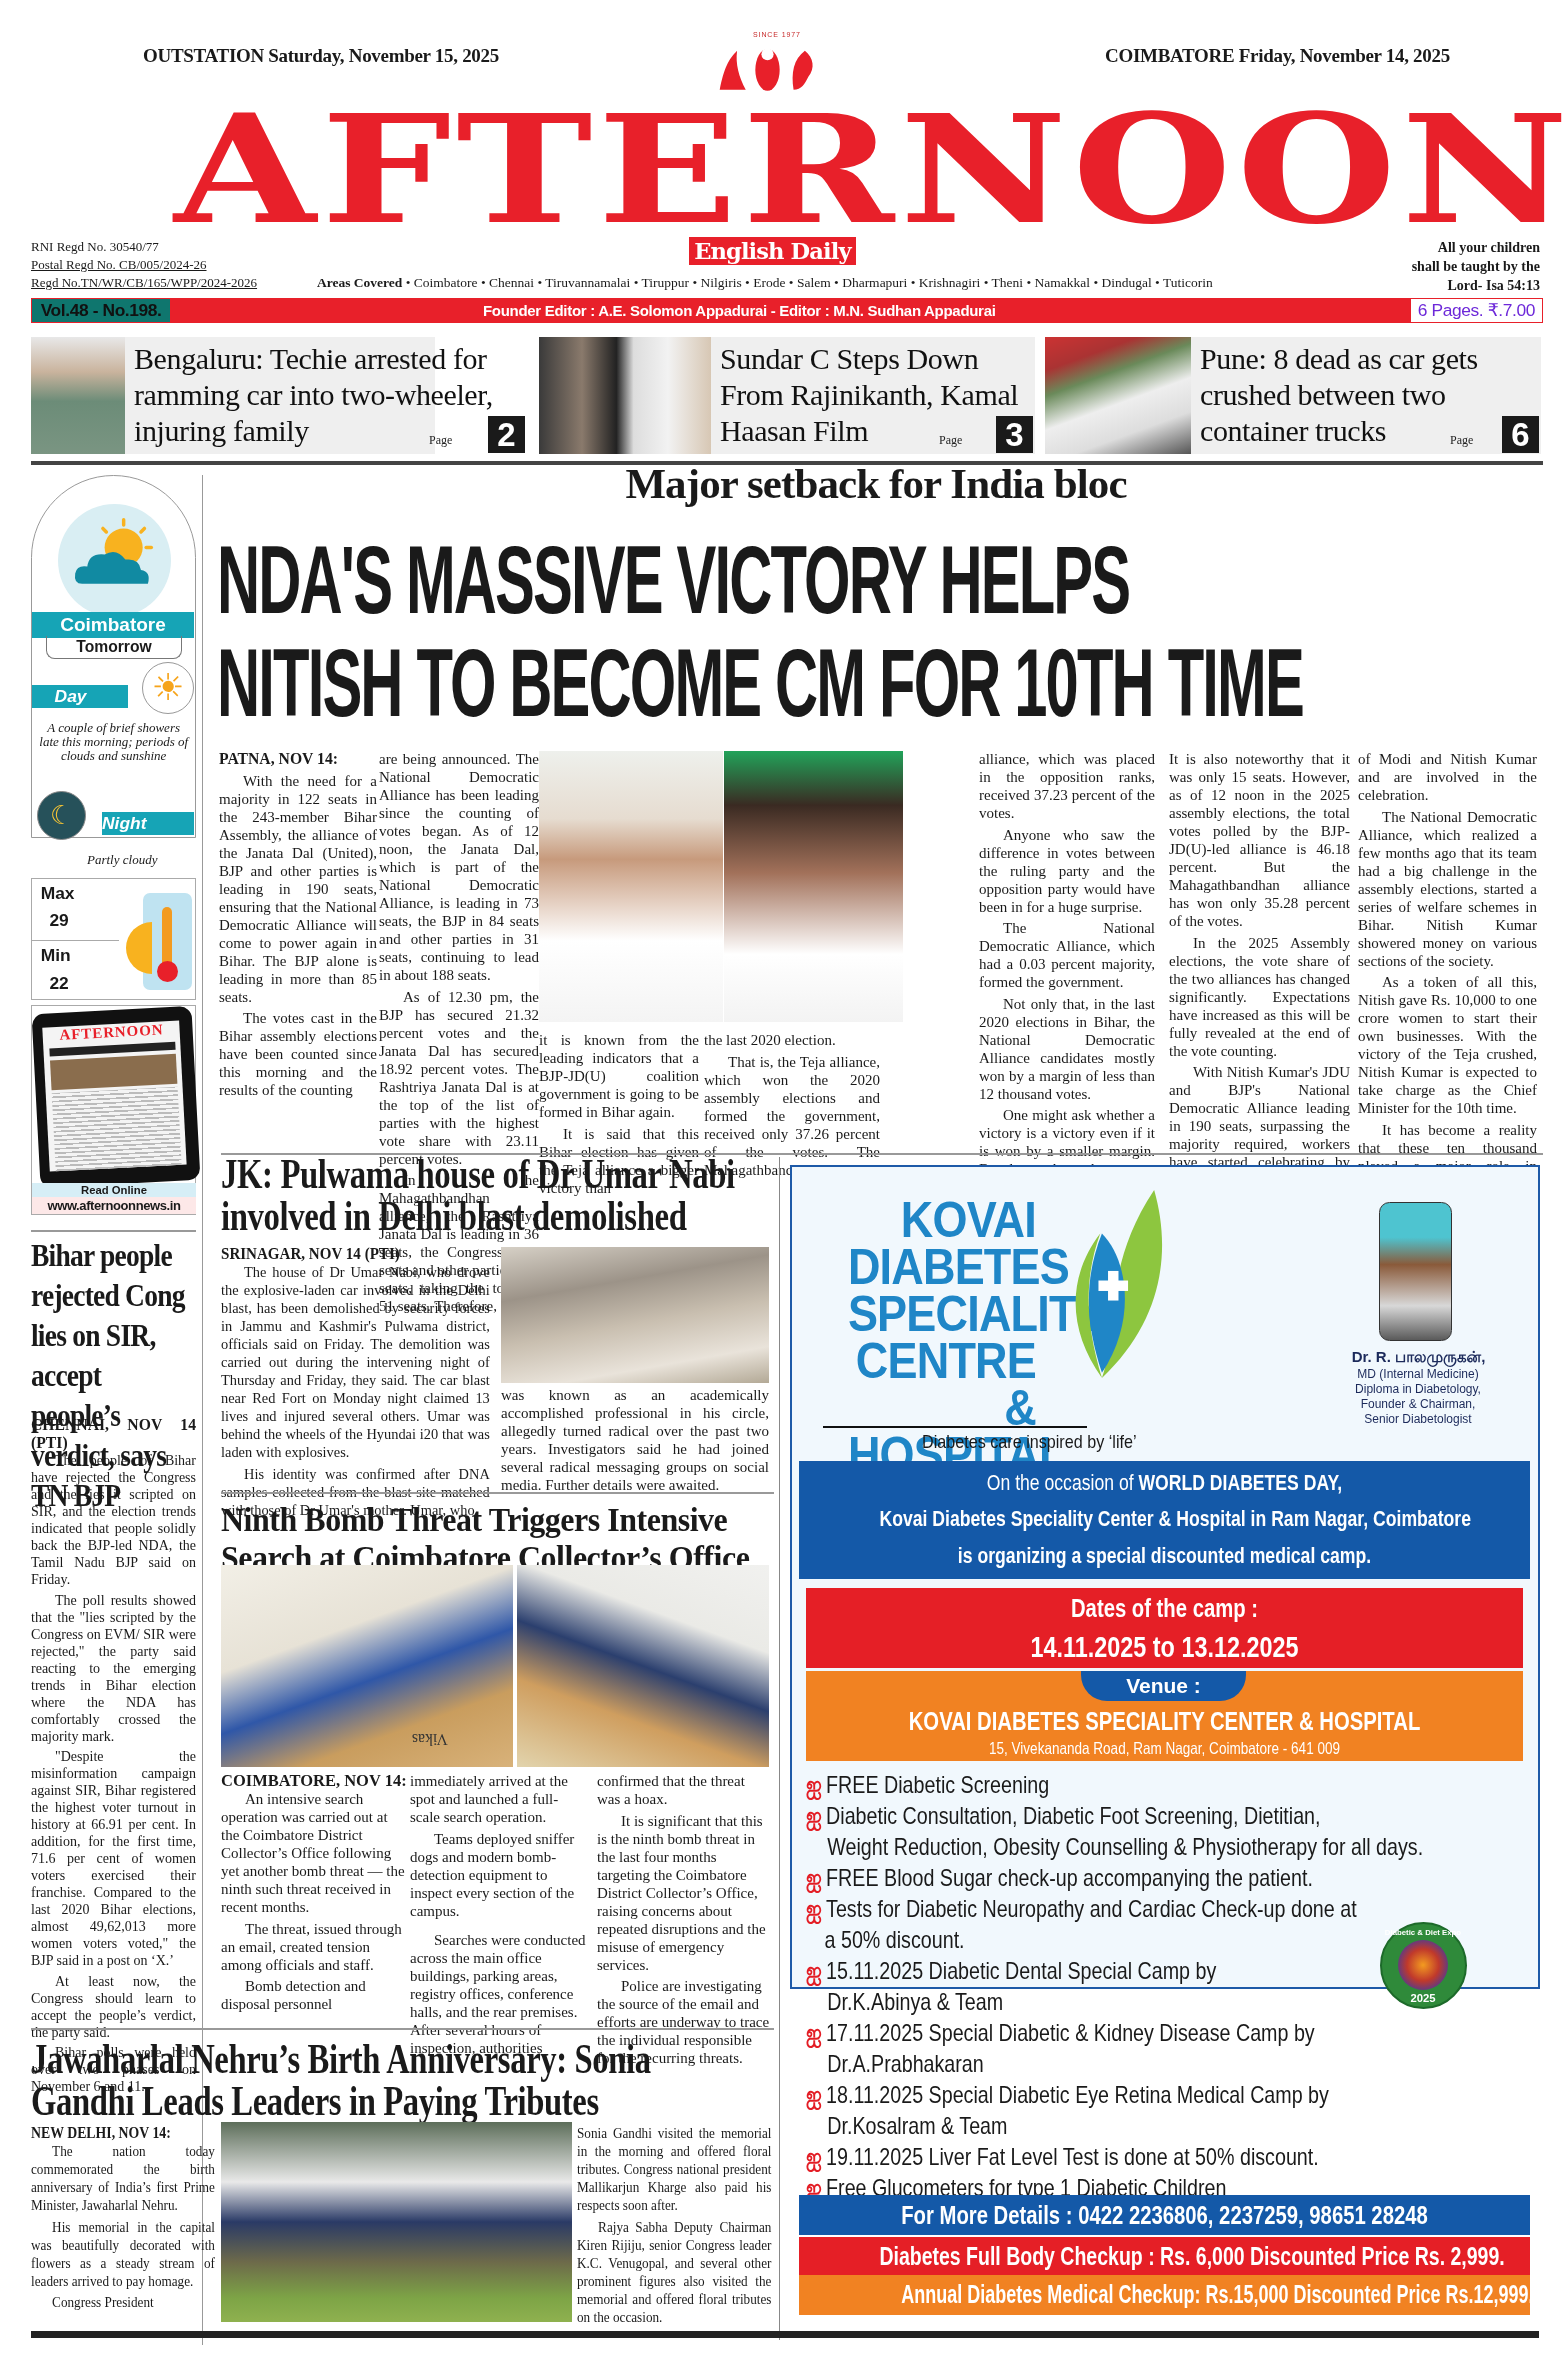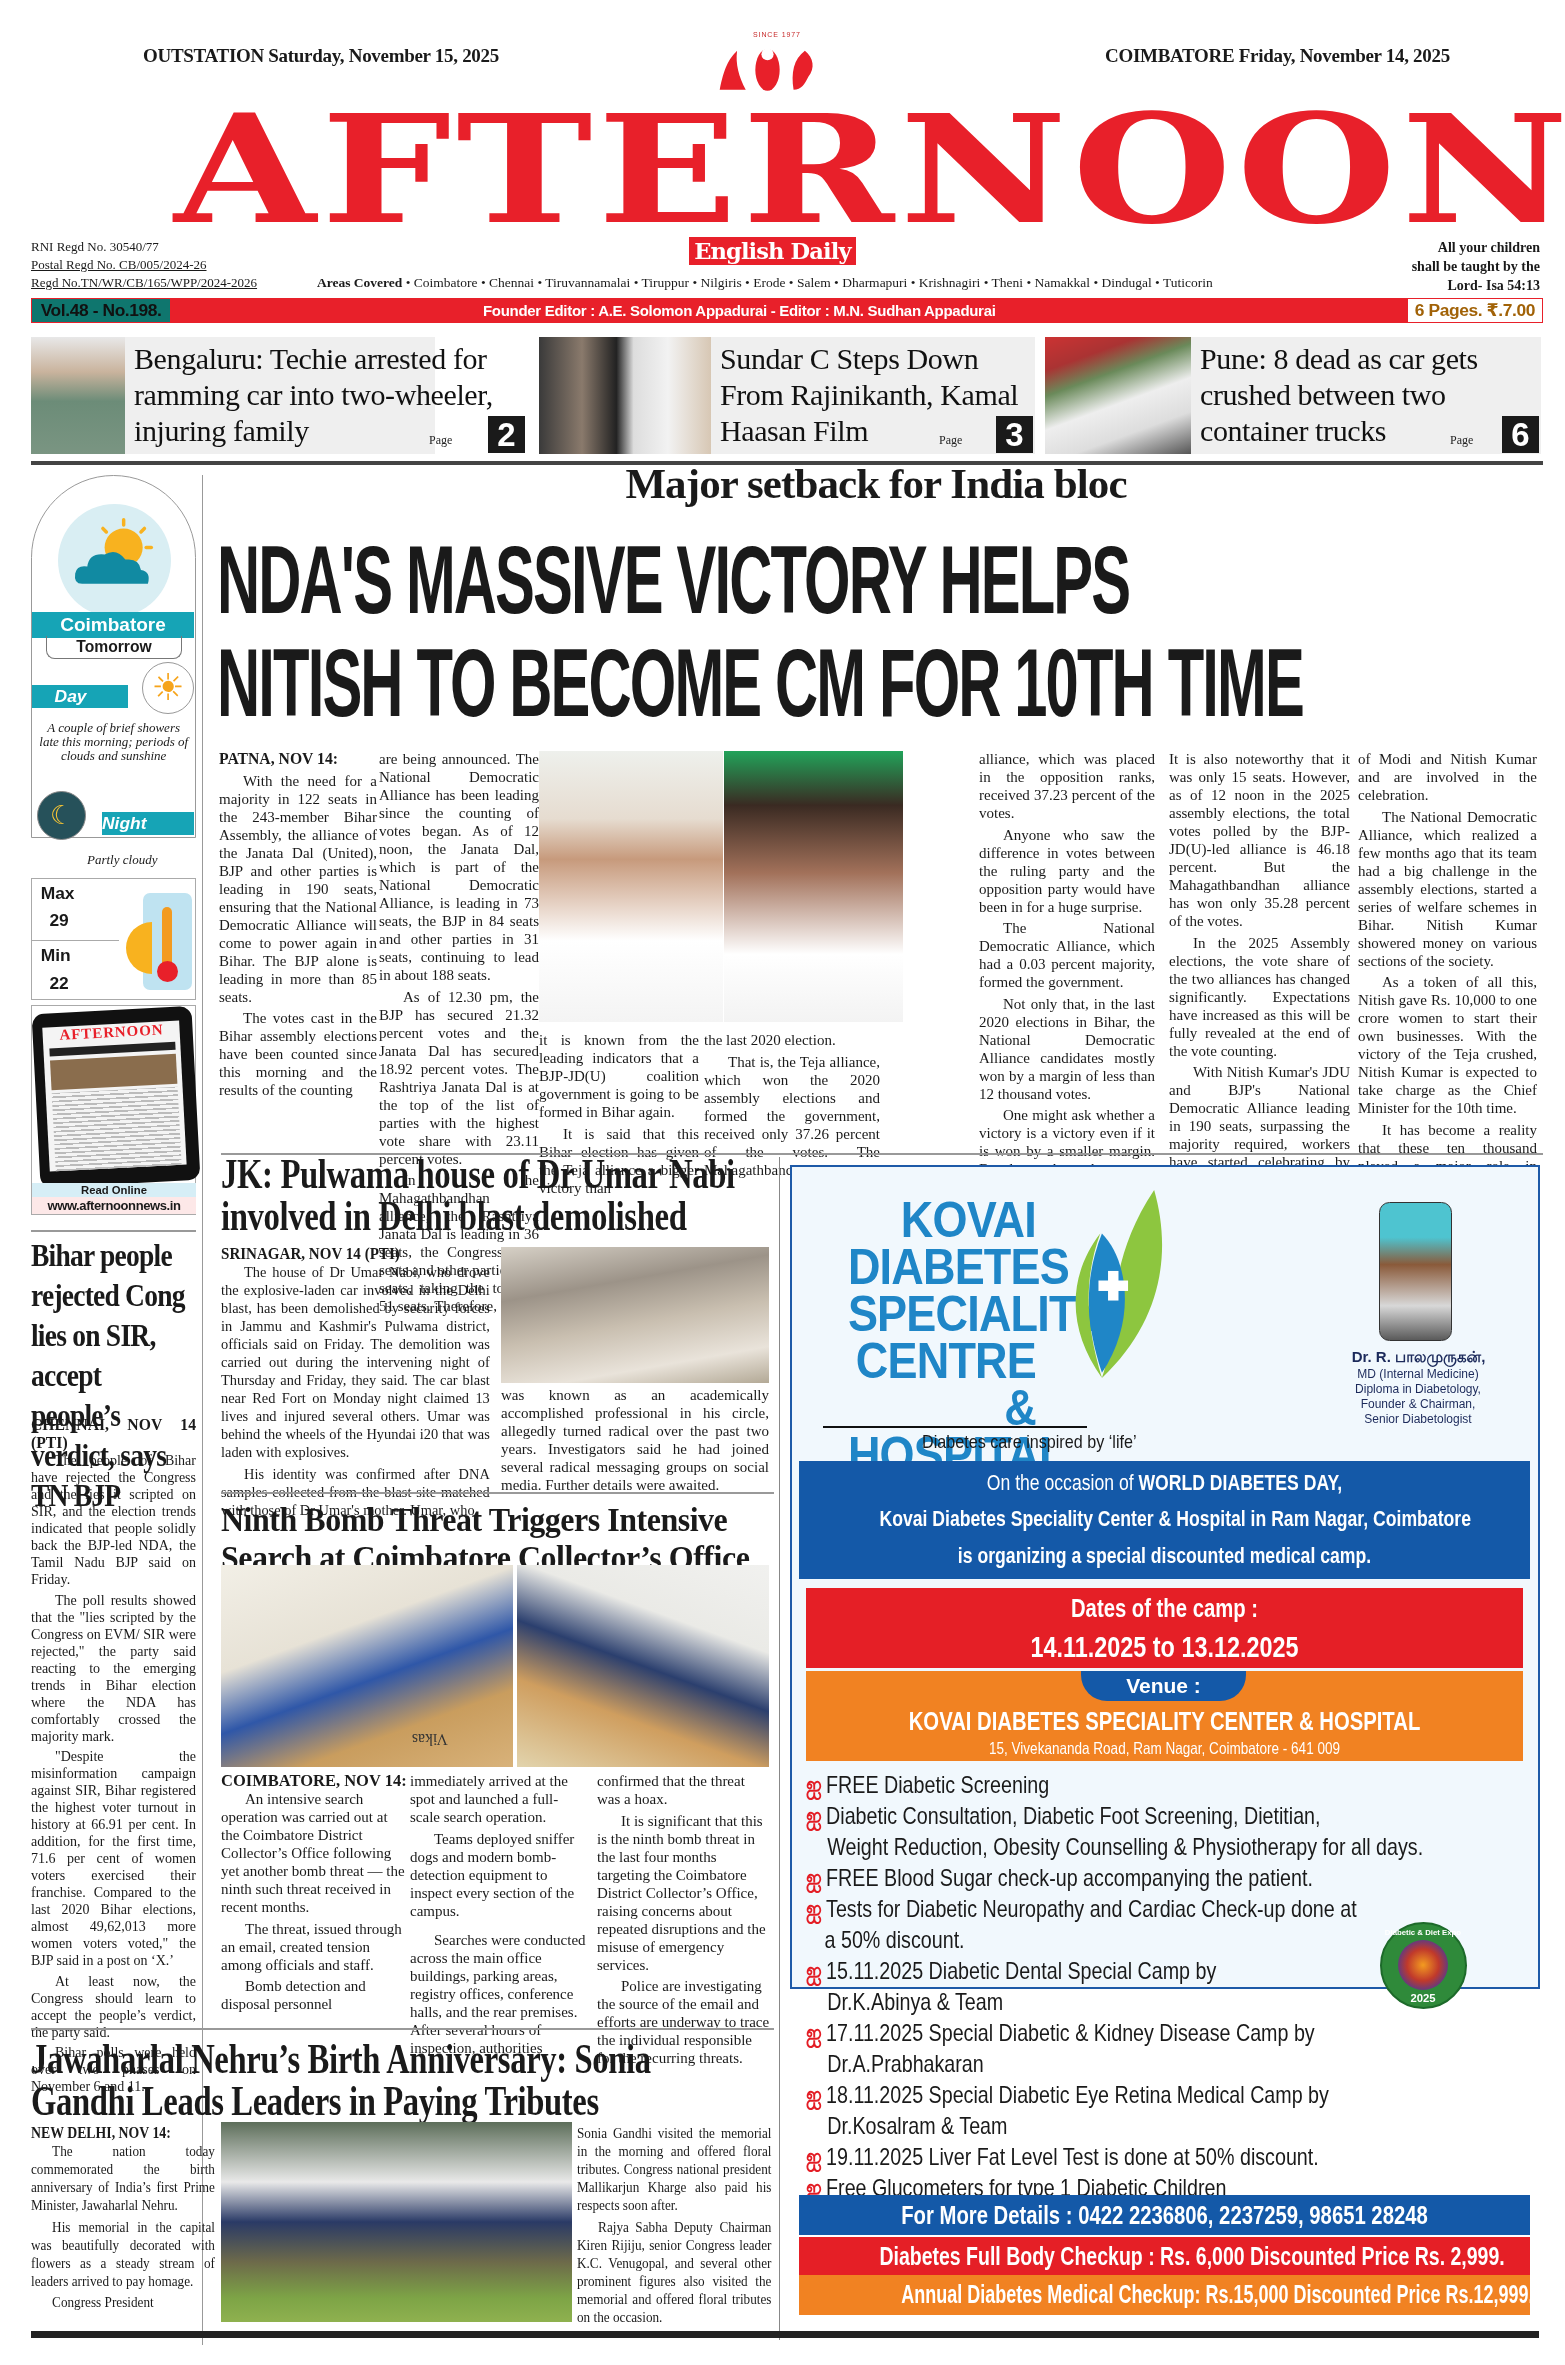--- a/index.html
+++ b/index.html
@@ -64,21 +64,21 @@
   </div>
   <div class="abs serif" style="left:1357px;top:238px;width:183px;text-align:right;font-weight:bold;font-size:14px;line-height:19px">
     <div>All your children</div>
     <div>shall be taught by the</div>
     <div>Lord- Isa 54:13</div>
   </div>
 
   <div class="abs red-strip" style="left:31px;top:298px;width:1512px;height:25px">
     <div class="abs sans" style="left:0;top:0;height:25px;padding:0 8.7px;background:#0f766e;border:1.7px solid #e8202a;color:#111;font-weight:bold;font-size:17.4px;line-height:22px;letter-spacing:-0.4px">Vol.48 - No.198.</div>
     <div class="abs sans" style="left:452px;top:3.5px;font-size:15px;font-weight:bold;white-space:nowrap;letter-spacing:-0.3px">Founder Editor : A.E. Solomon Appadurai - Editor : M.N. Sudhan Appadurai</div>
-    <div class="abs sans" style="right:0;top:0;height:25px;padding:0 7px;background:#fff;border:1.7px solid #e8202a;color:#a16207;font-weight:bold;font-size:17.4px;line-height:22px;letter-spacing:-0.4px">6 Pages.  ₹.7.00</div>
+    <div class="abs sans" style="right:0;top:0;height:25px;padding:0 7px;background:#fff;border:1.7px solid #e8202a;color:#6d28d9;font-weight:normal;font-size:17.4px;line-height:22px;letter-spacing:-0.4px">6 Pages.  ₹.7.00</div>
   </div>
 </header>
 
 <section>
   <div class="abs teaser" style="left:31px;top:337px;width:404px;height:117px">
     <div class="abs img-ph" style="left:0;top:0;width:94px;height:117px;background:linear-gradient(180deg,#e8e8e8 0%,#c9b39d 30%,#6c8c78 55%,#7a9582 100%)"></div>
     <div class="abs teaser-title" style="left:103px;top:3.5px;width:391px">Bengaluru: Techie arrested for ramming car into two-wheeler, injuring family</div>
     <div class="abs pagelbl serif" style="left:398px;top:96px">Page</div>
     <div class="abs pagebox" style="left:457px;top:79px;width:37px;height:37px;line-height:37px">2</div>
   </div>

